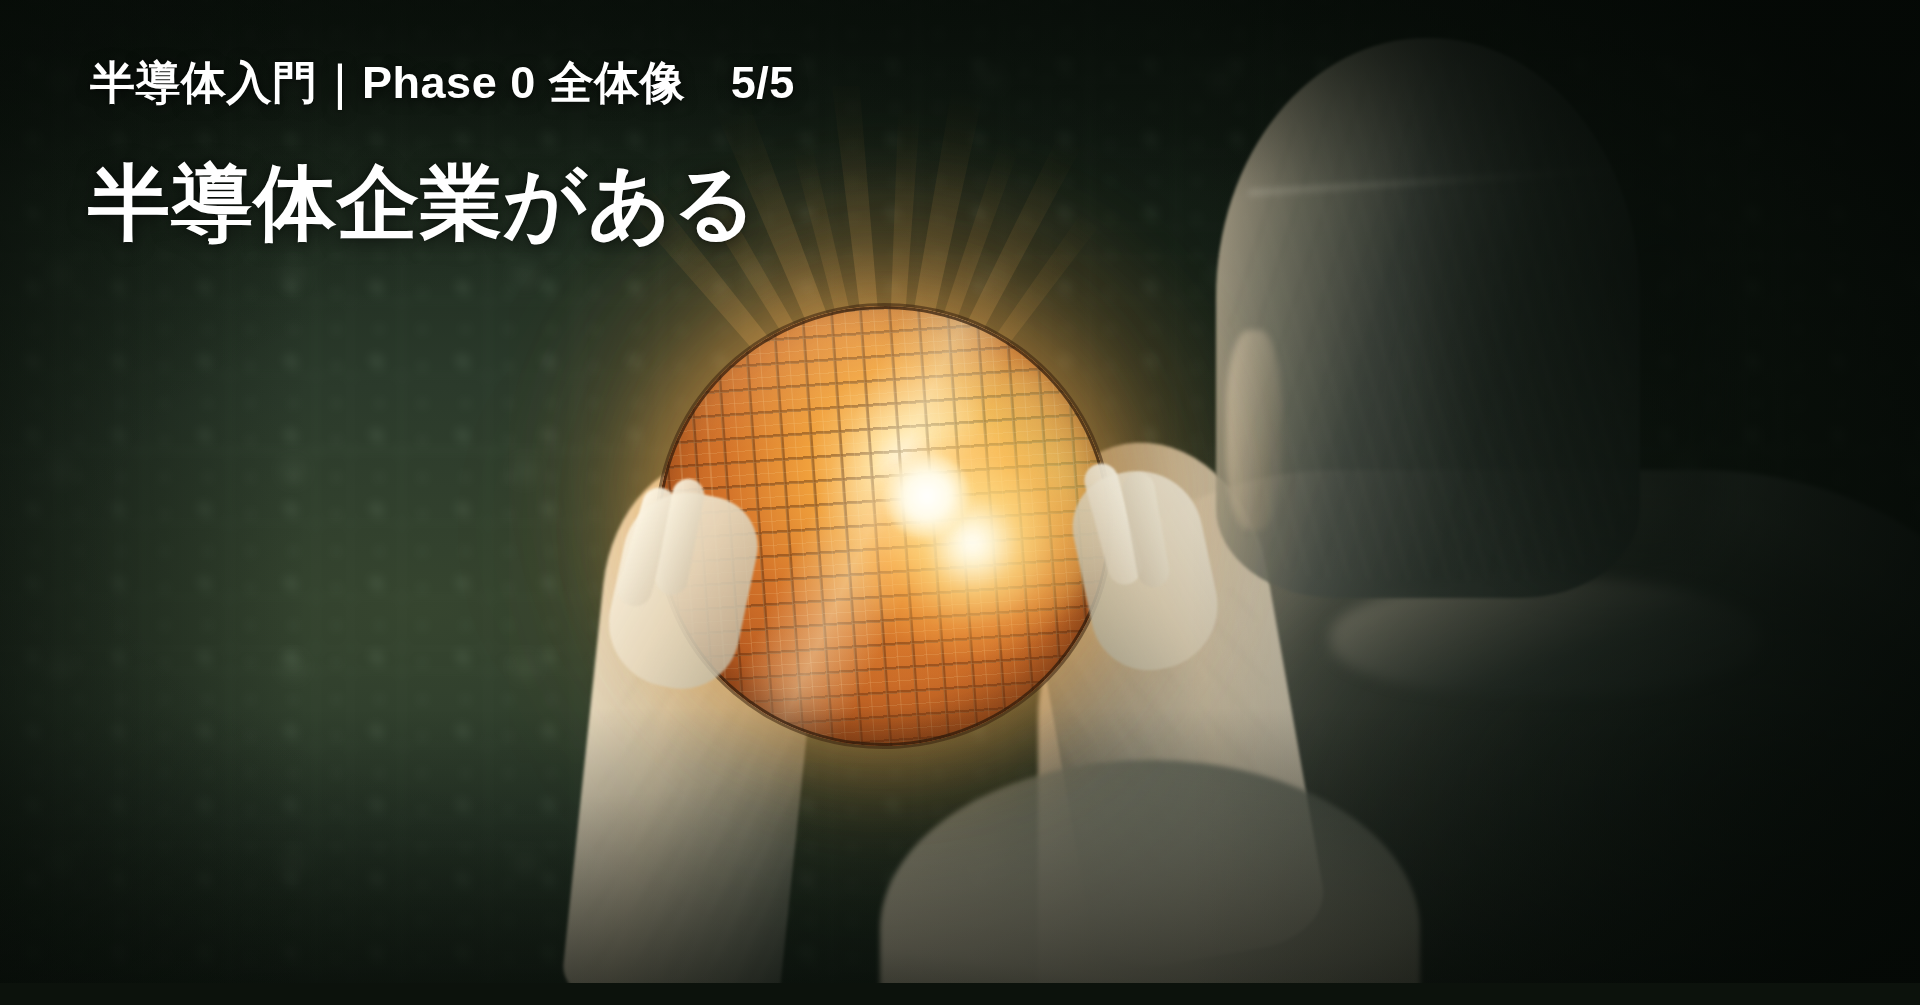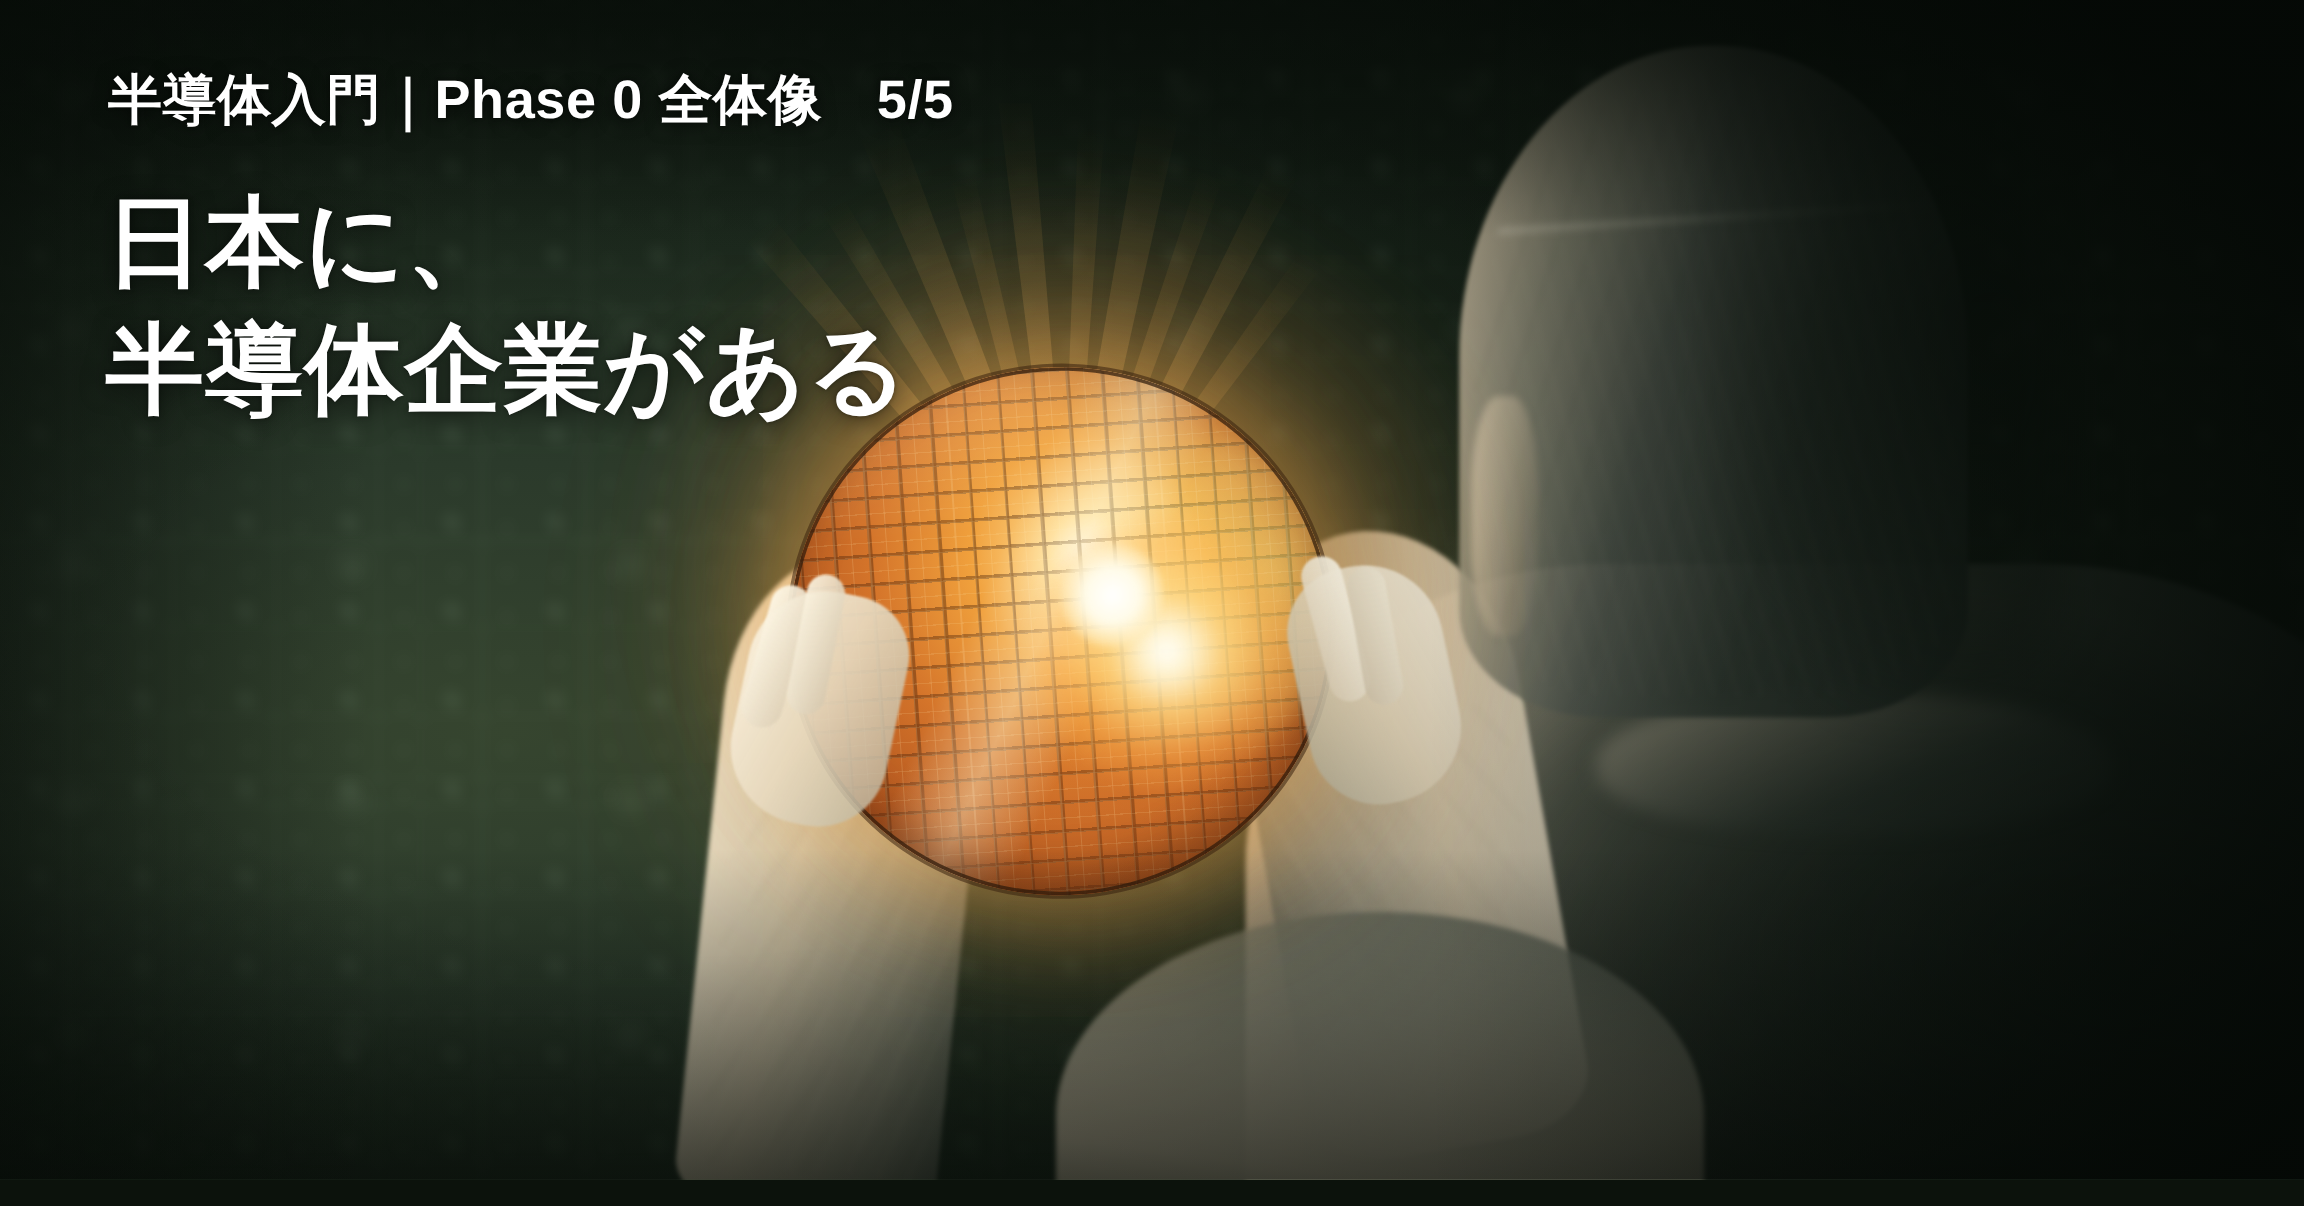--- a/index.html
+++ b/index.html
@@ -406,18 +406,17 @@
   <div class="hand-right"></div>
   <div class="finger-r1"></div>
   <div class="finger-r2"></div>
 
   <div class="bg-vignette"></div>
 
   <div class="text-layer">
     <div class="eyebrow">半導体入門｜Phase 0 全体像　5/5</div>
 
     <div class="headline">
-      <span class="ln">日本に、</span>
       <span class="ln">半導体企業がある</span>
     </div>
   </div>
 
 </div>
 
 </body></html>

